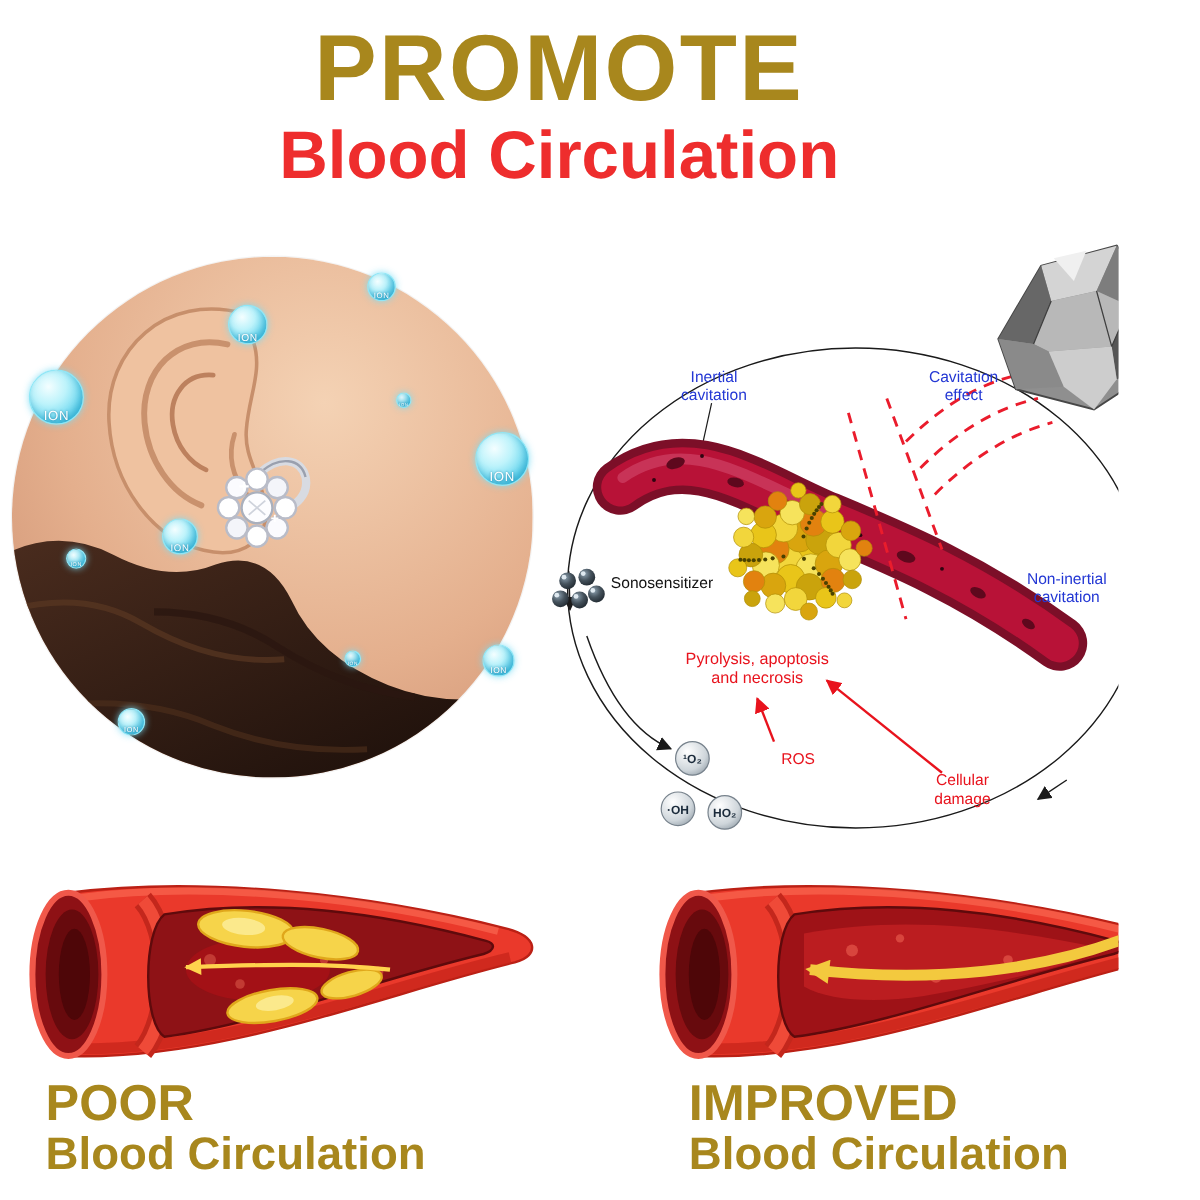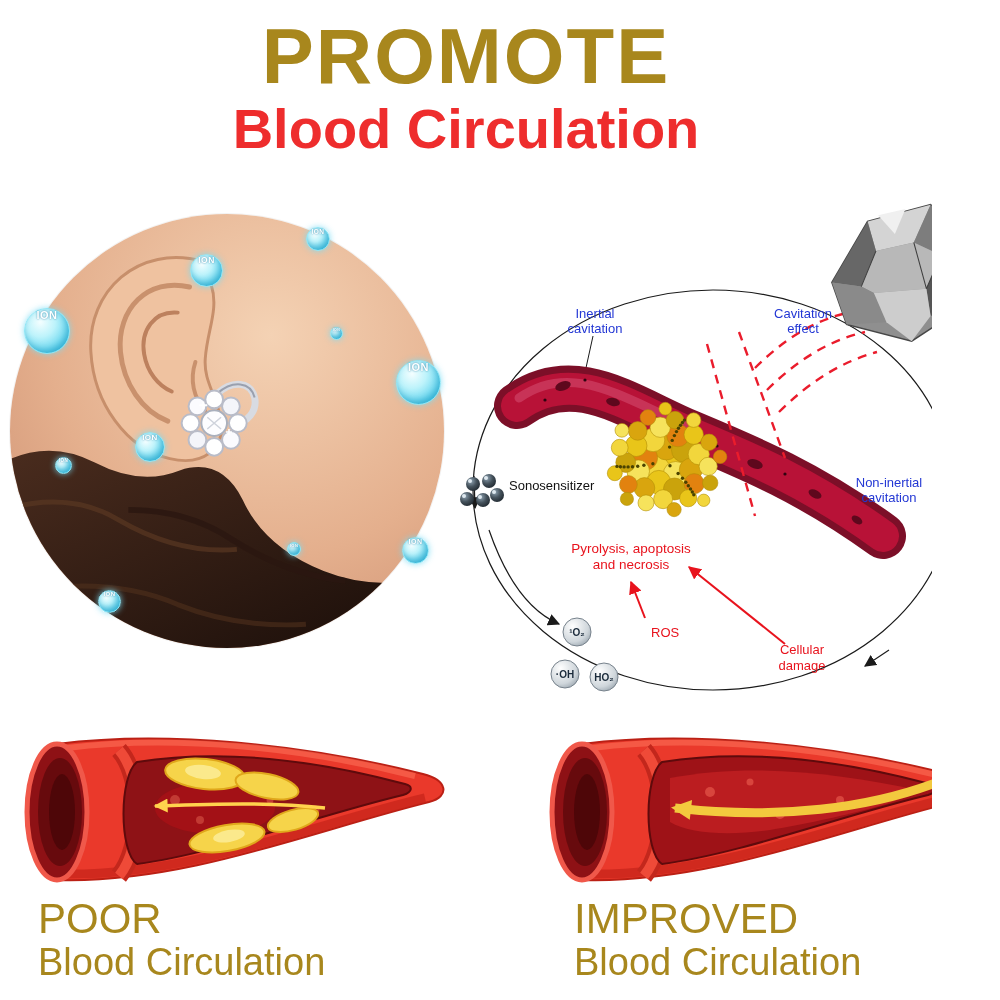--- a/index.html
+++ b/index.html
@@ -8,33 +8,33 @@
           font-family:"Liberation Sans",sans-serif}
   
   .header{position:absolute;top:16px;left:0;width:100%;text-align:center}
   .title{margin:0;font-size:78px;font-weight:800;letter-spacing:2px;line-height:1.05;color:var(--gold)}
   .subtitle{margin:0;font-size:56px;font-weight:600;line-height:1.1;color:var(--red)}
   
   .ear-photo{position:absolute;left:10px;top:214px;width:434px;height:434px;border-radius:50%;
              overflow:hidden;box-shadow:0 0 0 1px rgba(0,0,0,.05)}
   .ear-photo svg{position:absolute;inset:0;width:100%;height:100%}
   
-  .ion{position:absolute;border-radius:50%;display:flex;align-items:flex-start;justify-content:center;
+  .ion{position:absolute;border-radius:50%;display:flex;align-items:flex-end;justify-content:center;
        background:radial-gradient(circle at 35% 30%, #f4feff 0%, #bdf3fb 35%, #5fd4ee 75%, #2fb4dd 100%);
-       border:1px solid #8fe6f6;color:#fff;font-weight:bold;letter-spacing:.5px;
+       border:1px solid #8fe6f6;color:#fff;font-weight:normal;letter-spacing:.5px;
        box-shadow: inset -2px -3px 6px rgba(30,150,190,.55), 0 0 6px rgba(120,220,245,.85);
        text-shadow:0 0 2px rgba(15,110,150,.85);z-index:5}
   
   .diagram{position:absolute;left:455px;top:268px;width:520px;height:445px}
   .rock{position:absolute;left:813px;top:190px;width:168px;height:168px;z-index:6}
   .vessel{position:absolute;width:450px;height:185px}
   .vessel-left{left:15px;top:722px}
   .vessel-right{left:540px;top:722px}
   
-  .caption{position:absolute;color:var(--gold);font-weight:normal;line-height:1.1}
+  .caption{position:absolute;color:var(--gold);font-weight:bold;line-height:1.1}
   .caption-left{left:38px;top:896px}
   .caption-right{left:574px;top:896px}
   .caption .t1{font-size:42px}
   .caption .t2{font-size:38px}
   svg text{font-family:"Liberation Sans",sans-serif}
 </style>
 </head>
 <body>
 
 <div class="canvas">

